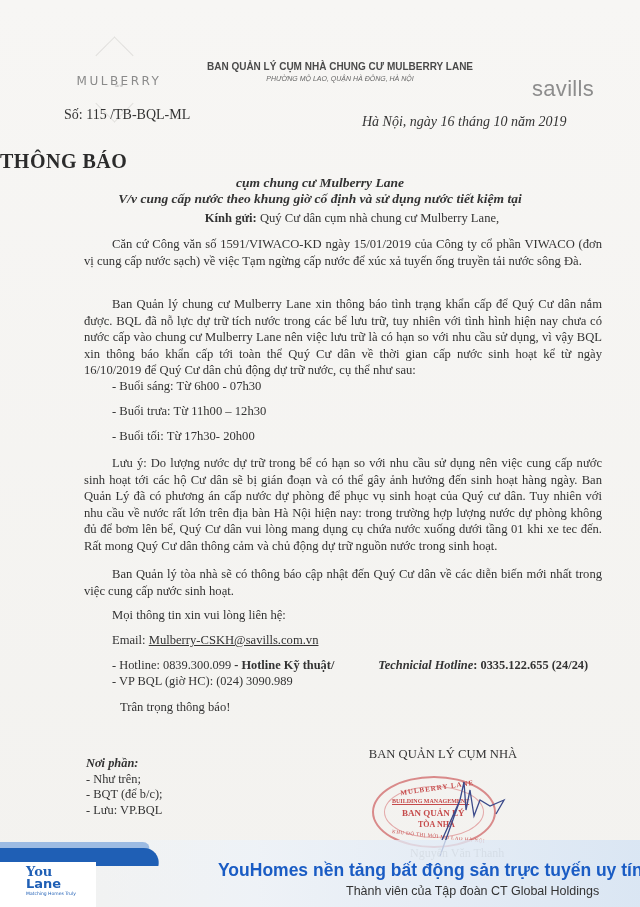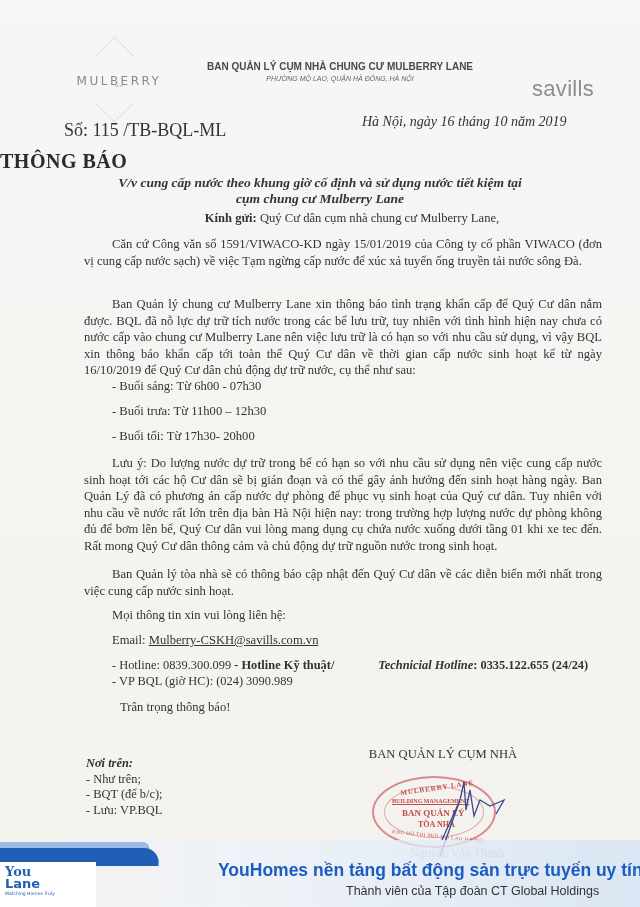--- a/index.html
+++ b/index.html
@@ -35,21 +35,21 @@
   }
   .org-addr {
     position: absolute; left: 200px; top: 75px; width: 280px; text-align: center;
     font-family: "Liberation Sans", sans-serif; font-size: 7px; font-style: italic; color: #666;
   }
   .logo-savills {
     position: absolute; left: 532px; top: 76px;
     font-family: "Liberation Sans", sans-serif; font-size: 22px; color: #8d8d8d; letter-spacing: 0.3px;
   }
   .doc-number {
-    position: absolute; left: 64px; top: 120px; font-size: 18px; color: #333;
+    position: absolute; left: 64px; top: 107px; font-size: 14px; color: #333;
   }
   .doc-date {
     position: absolute; left: 362px; top: 114px; font-size: 14px; font-style: italic; color: #333;
   }
   .doc-title {
     position: absolute; left: 0; top: 150px; width: 640px; 
     font-size: 20px; font-weight: bold; color: #2b2b2b; letter-spacing: 0.5px;
   }
   .doc-subject {
     position: absolute; left: 60px; top: 175px; width: 520px; text-align: center;
@@ -106,21 +106,21 @@
     position: absolute; left: -40px; top: 8px; width: 200px; height: 18px;
     background: #1f5fb5; border-radius: 0 60px 0 0; transform: skewX(-10deg);
   }
   .banner .swoosh-light {
     position: absolute; left: -40px; top: 2px; width: 190px; height: 8px;
     background: #9cbbe3; border-radius: 0 40px 0 0; transform: skewX(-10deg);
   }
   .banner .white-panel {
     position: absolute; left: 0; top: 22px; width: 96px; height: 45px; background: #fff;
   }
-  .yh-logo { position: absolute; left: 5px; top: 26px; width: 80px; }
+  .yh-logo { position: absolute; left: 26px; top: 26px; width: 80px; }
   .yh-you { font-family: "DejaVu Serif", serif; font-weight: bold; font-size: 13px; color: #1f5fb5; line-height: 11px; }
   .yh-homes { font-family: "DejaVu Sans", sans-serif; font-weight: bold; font-size: 13px; color: #1f5fb5; line-height: 13px; }
   .yh-tag { font-family: "DejaVu Sans", sans-serif; font-size: 4.5px; color: #1f5fb5; margin-top: 1px; }
   .banner-headline {
     position: absolute; left: 218px; top: 20px;
     font-family: "Liberation Sans", sans-serif; font-size: 17.5px; font-weight: bold; color: #1a5cc4; white-space: nowrap;
   }
   .banner-sub {
     position: absolute; left: 346px; top: 44px;
     font-family: "Liberation Sans", sans-serif; font-size: 12.5px; color: #333; white-space: nowrap;
@@ -140,22 +140,22 @@
 
   <div class="org-title">BAN QUẢN LÝ CỤM NHÀ CHUNG CƯ MULBERRY LANE</div>
   <div class="org-addr">PHƯỜNG MỘ LAO, QUẬN HÀ ĐÔNG, HÀ NỘI</div>
   <div class="logo-savills">savills</div>
 
   <div class="doc-number">Số: 115 /TB-BQL-ML</div>
   <div class="doc-date">Hà Nội, ngày 16 tháng 10 năm 2019</div>
 
   <div class="doc-title">THÔNG BÁO</div>
   <div class="doc-subject">
+    <div>cụm chung cư Mulberry Lane</div>
     <div>V/v cung cấp nước theo khung giờ cố định và sử dụng nước tiết kiệm tại</div>
-    <div>cụm chung cư Mulberry Lane</div>
   </div>
 
   <div class="body-text greeting">
     <b>Kính gửi:</b><span> Quý Cư dân cụm nhà chung cư Mulberry Lane,</span>
   </div>
 
   <div class="body-text indent p1">Căn cứ Công văn số 1591/VIWACO-KD ngày 15/01/2019 của Công ty cổ phần VIWACO (đơn vị cung cấp nước sạch) về việc Tạm ngừng cấp nước để xúc xả tuyến ống truyền tải nước sông Đà.</div>
   <div class="body-text indent p2">Ban Quản lý chung cư Mulberry Lane xin thông báo tình trạng khẩn cấp để Quý Cư dân nắm được. BQL đã nỗ lực dự trữ tích nước trong các bể lưu trữ, tuy nhiên với tình hình hiện nay chưa có nước cấp vào chung cư Mulberry Lane nên việc lưu trữ là có hạn so với nhu cầu sử dụng, vì vậy BQL xin thông báo khẩn cấp tới toàn thể Quý Cư dân về thời gian cấp nước sinh hoạt kể từ ngày 16/10/2019 để Quý Cư dân chủ động dự trữ nước, cụ thể như sau:</div>
 
   <div class="schedule s1">- Buổi sáng: Từ 6h00 - 07h30</div>
@@ -170,21 +170,21 @@
     <span>Email: </span><a class="email-link">Mulberry-CSKH@savills.com.vn</a>
   </div>
   <div class="hotline-line">
     <span>- Hotline: 0839.300.099  </span><span class="bold">- Hotline Kỹ thuật/</span><span class="bi">Technicial Hotline</span><span class="bold">: 0335.122.655 (24/24)</span>
   </div>
   <div class="vp-line">- VP BQL (giờ HC): (024) 3090.989</div>
 
   <div class="closing">Trân trọng thông báo!</div>
 
   <div class="recipients">
-    <div class="label">Nơi trên:</div>
+    <div class="label">Nơi phần:</div>
     <div>- Như trên;</div>
     <div>- BQT (để b/c);</div>
     <div>- Lưu: VP.BQL</div>
   </div>
 
   <div class="signature-block">
     <div>BAN QUẢN LÝ CỤM NHÀ</div>
   </div>
 
   <div class="stamp">

